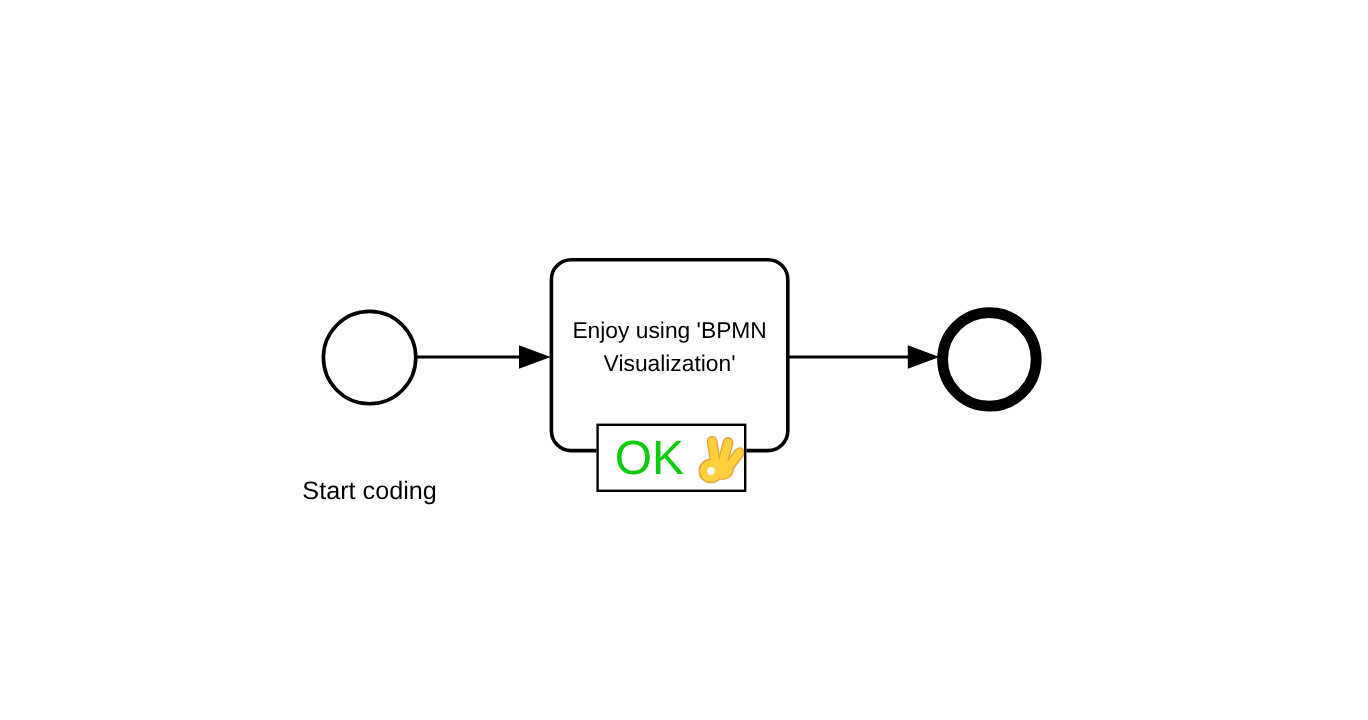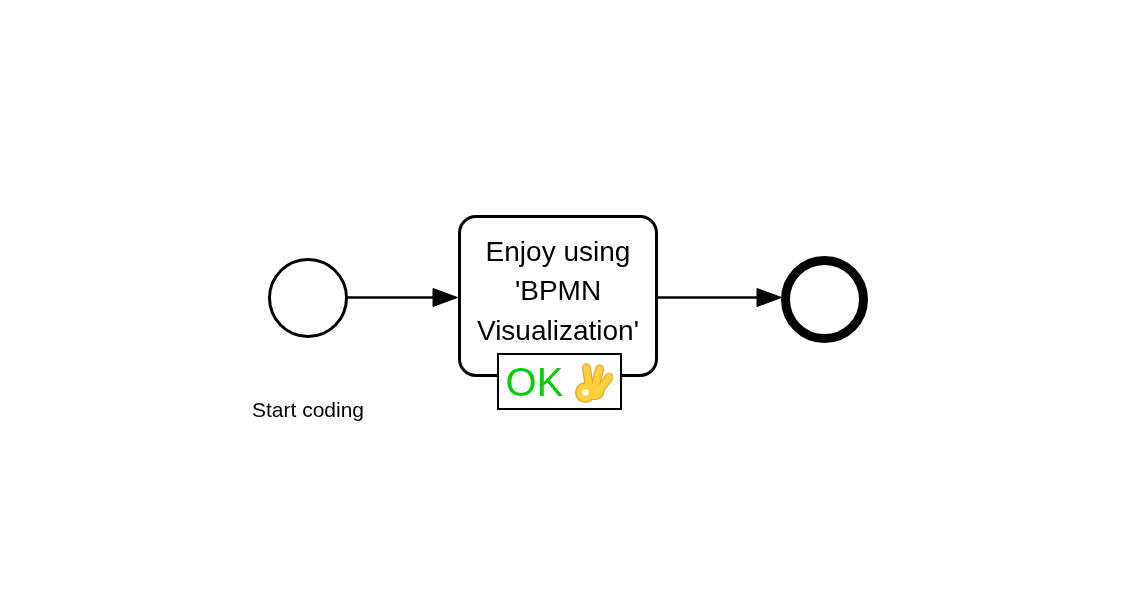--- a/index.html
+++ b/index.html
@@ -60,21 +60,21 @@
     border: 3px solid var(--stroke, #000);
     border-radius: 18px;
     z-index: 2;
     display: flex;
     align-items: center;
     justify-content: center;
     text-align: center;
     padding: 0 2px 10px 2px;
   }
   .task-label {
-    font-size: 28px;
+    font-size: 19px;
     line-height: 1.4;
     color: var(--stroke, #000);
   }
 
   .flow-badge {
     position: absolute;
     left: 362px; top: 277px;
     width: 82px; height: 48px;
     background: var(--bg, #fff);
     border: 2px solid var(--stroke, #000);
@@ -93,21 +93,21 @@
 
   .ok-badge {
     position: absolute;
     left: 497px; top: 353px;
     width: 125px; height: 57px;
     background: var(--bg, #fff);
     border: 2px solid var(--stroke, #000);
     z-index: 4;
     display: flex;
     align-items: center;
-    justify-content: center;
+    justify-content: flex-end;
     gap: 12px;
     overflow: hidden;
   }
   .ok-text {
     font-size: 40px;
     line-height: 1;
     color: var(--green, #0bcc0b);
   }
   .ok-hand { width: 38px; height: 40px; transform: translateY(1px); }
   .ok-hand .shade-line { stroke: var(--emoji-shade, #e8a33d); }

